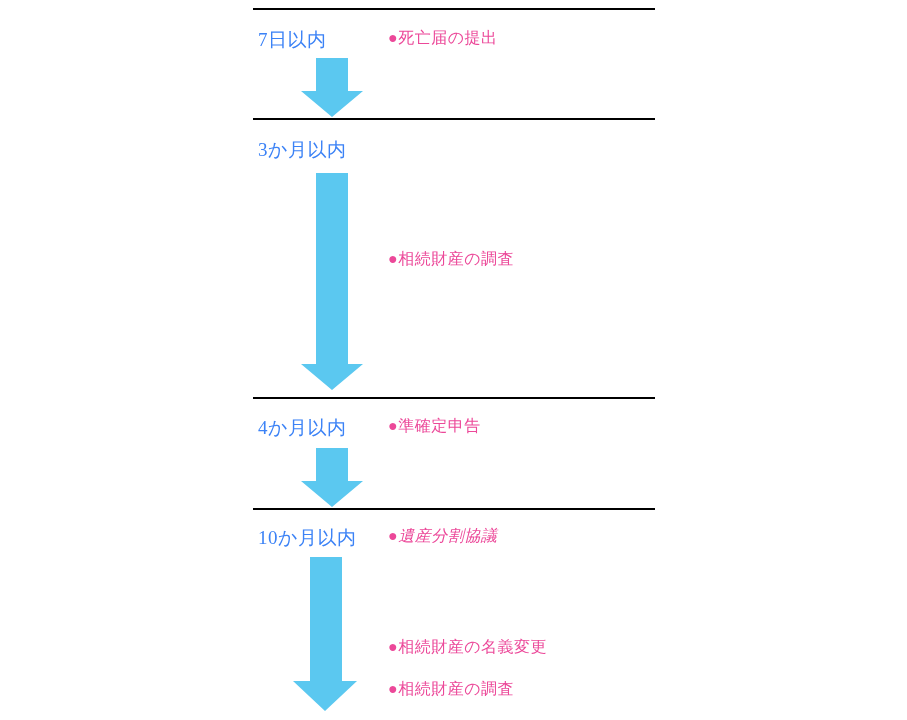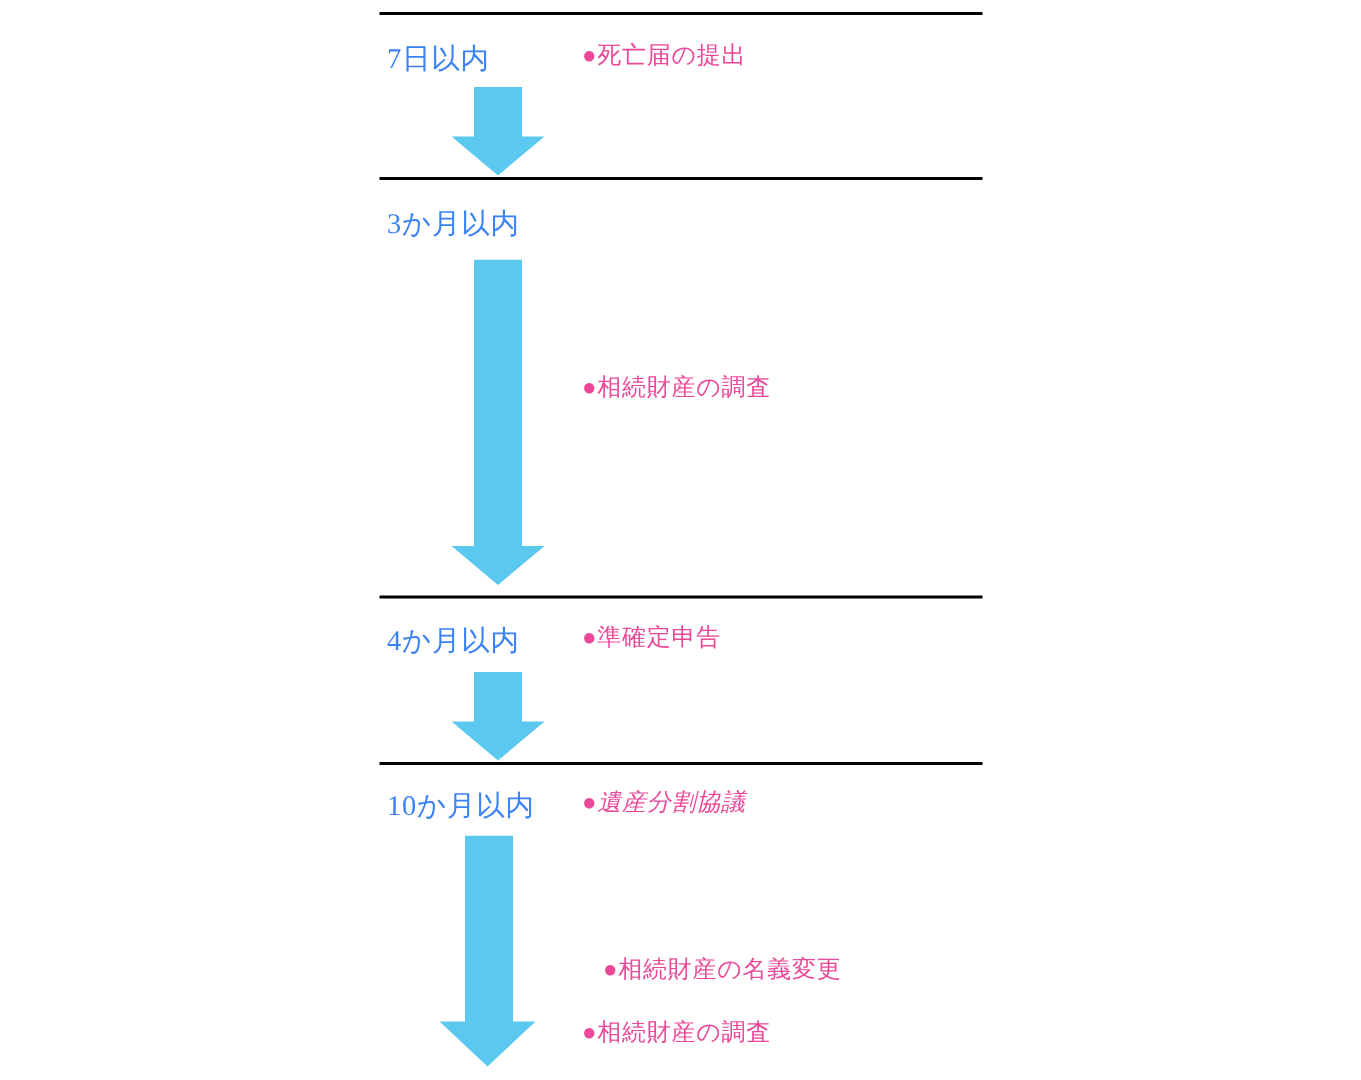--- a/index.html
+++ b/index.html
@@ -82,21 +82,21 @@
 
   <div class="arrow" style="left:300px; top:448px;">
     <svg width="64" height="60" viewBox="0 0 64 60" aria-hidden="true">
       <polygon points="16,0 48,0 48,33 63,33 32,59 1,33 16,33" fill="#5bc8f0"></polygon>
     </svg>
   </div>
 
   <div class="period-label" style="top:528px;">10か月以内</div>
 
   <div class="task-item" style="top:528px;font-style:italic;">●遺産分割協議</div>
-  <div class="task-item" style="top:639px;margin-left:14px;">●相続財産の名義変更</div>
+  <div class="task-item" style="top:639px;">●相続財産の名義変更</div>
   <div class="task-item" style="top:681px;">●相続財産の調査</div>
 
   <div class="arrow" style="left:292px; top:557px;">
     <svg width="66" height="155" viewBox="0 0 66 155" aria-hidden="true">
       <polygon points="18,0 50,0 50,124 65,124 33,154 1,124 18,124" fill="#5bc8f0"></polygon>
     </svg>
   </div>
 
 </div>
 

